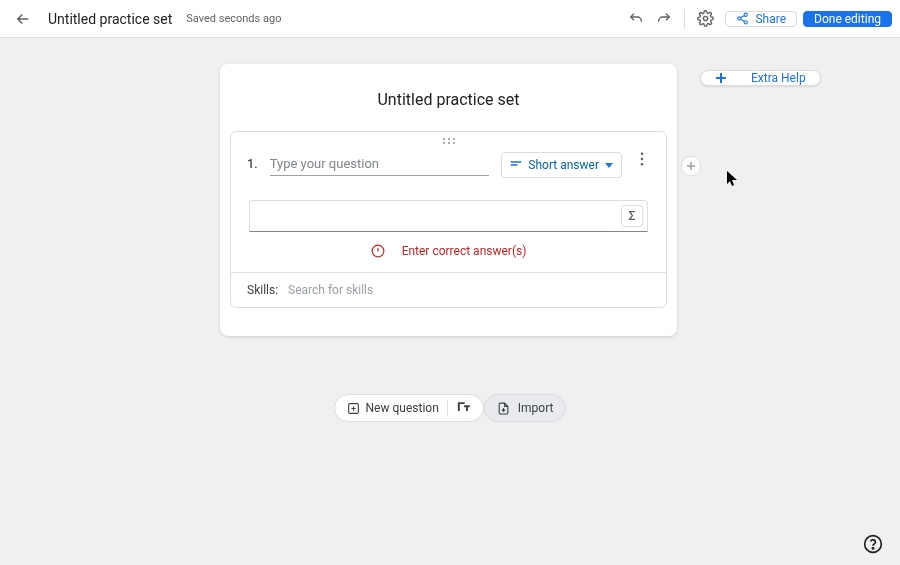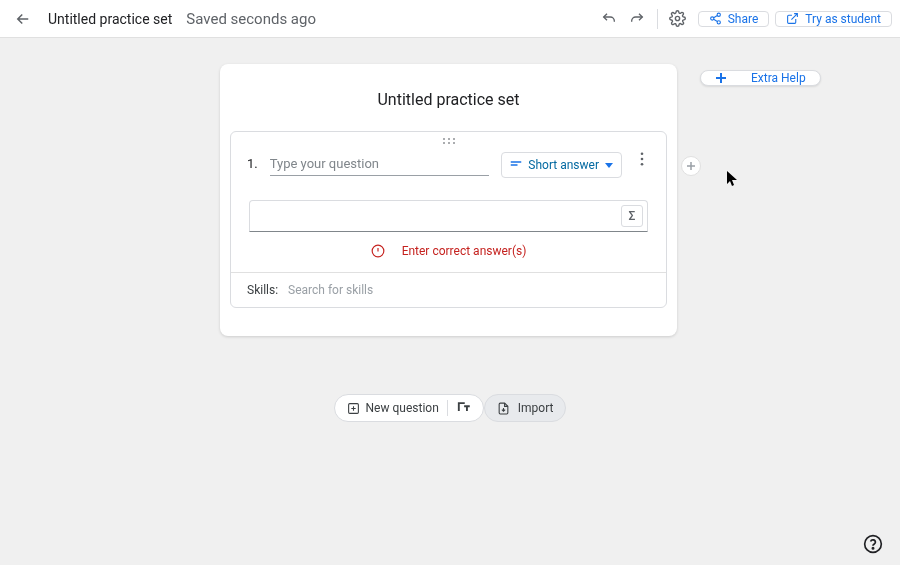--- a/index.html
+++ b/index.html
@@ -1,21 +1,21 @@
 <!DOCTYPE html>
 <html><head>
   <meta charset="utf-8">
   <style>
     * { margin:0; padding:0; box-sizing:border-box; font-family:"Google Sans", Roboto, Arial, sans-serif; }
     body { width:900px; height:565px; background:#f0f0f0; overflow:hidden; position:relative; }
     
     .header { height:38px; background:#fff; display:flex; align-items:center; padding:0 8px; border-bottom:1px solid #e0e0e0; }
     .back-btn { width:30px; height:30px; display:flex; align-items:center; justify-content:center; cursor:pointer; border-radius:50%; }
     .title { font-size:14px; color:#202124; margin-left:10px; }
-    .saved { font-size:15px; color:#5f6368; margin-left:14px; }
+    .saved { font-size:11px; color:#5f6368; margin-left:14px; }
     .spacer { flex:1; }
     .hbtn-icon { width:28px; height:28px; display:flex; align-items:center; justify-content:center; cursor:pointer; border-radius:50%; color:#5f6368; }
     .hdivider { width:1px; height:20px; background:#dadce0; margin:0 6px; }
     .pill { height:16px; border:1px solid #dadce0; border-radius:4px; background:#fff; display:flex; align-items:center; padding:0 10px; font-size:12px; color:#1a73e8; cursor:pointer; gap:6px; margin-left:6px; }
     .pill.filled { background:#1a73e8; color:#fff; border-color:#1a73e8; }
     
     .canvas { position:relative; width:100%; height:calc(100% - 38px); }
     .card { position:absolute; left:220px; top:26px; width:457px; background:#fff; border-radius:8px; box-shadow:0 1px 3px rgba(0,0,0,0.15); padding-bottom:0; }
     .card-title { text-align:center; font-size:16px; color:#202124; padding:26px 0 22px; }
     .qcard { border:1px solid #dadce0; border-radius:6px; margin:0 10px 28px; }
@@ -79,26 +79,22 @@
   </div>
   <div class="pill">
     <svg width="13" height="13" viewBox="0 0 24 24" fill="none" stroke="#1a73e8" stroke-width="2">
         <circle cx="18" cy="5" r="3"></circle>
         <circle cx="6" cy="12" r="3"></circle>
         <circle cx="18" cy="19" r="3"></circle>
         <path d="M8.6 13.5l6.8 4M15.4 6.5l-6.8 4"></path>
       </svg>
     <span>Share</span>
   </div>
-  <div class="pill">
-    <svg width="13" height="13" viewBox="0 0 24 24" fill="none" stroke="#1a73e8" stroke-width="2">
-        <path d="M18 13v6a2 2 0 0 1-2 2H5a2 2 0 0 1-2-2V8a2 2 0 0 1 2-2h6"></path>
-        <path d="M15 3h6v6M10 14L21 3"></path>
-      </svg>
-    <span>Try as student</span>
+  <div class="pill filled">
+    <span>Done editing</span>
   </div>
 </div>
 
 <div class="canvas">
 
   <div class="card">
     <div class="card-title">Untitled practice set</div>
 
     <div class="qcard">
       <div class="drag">

